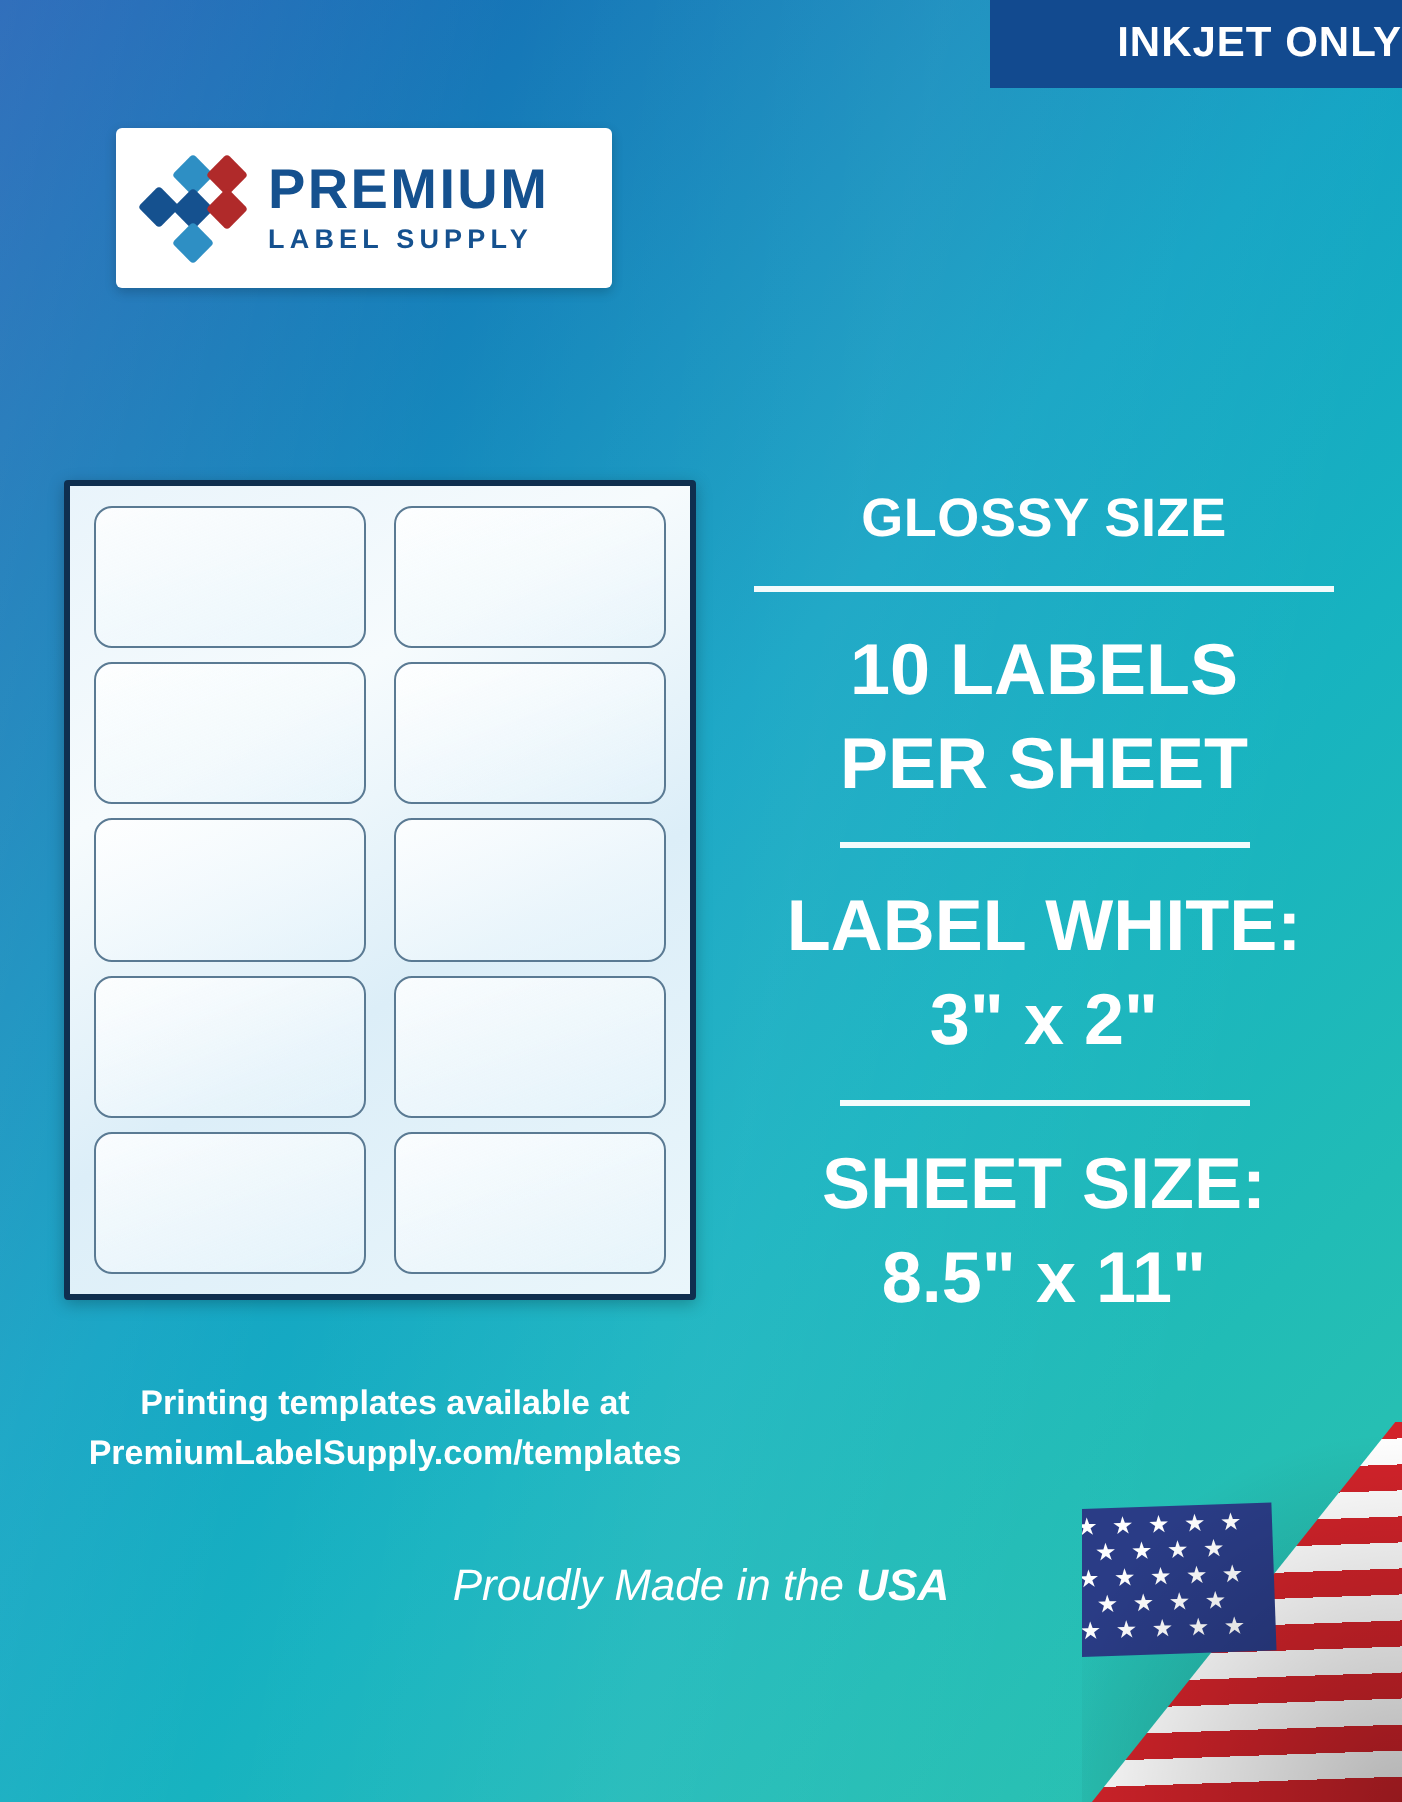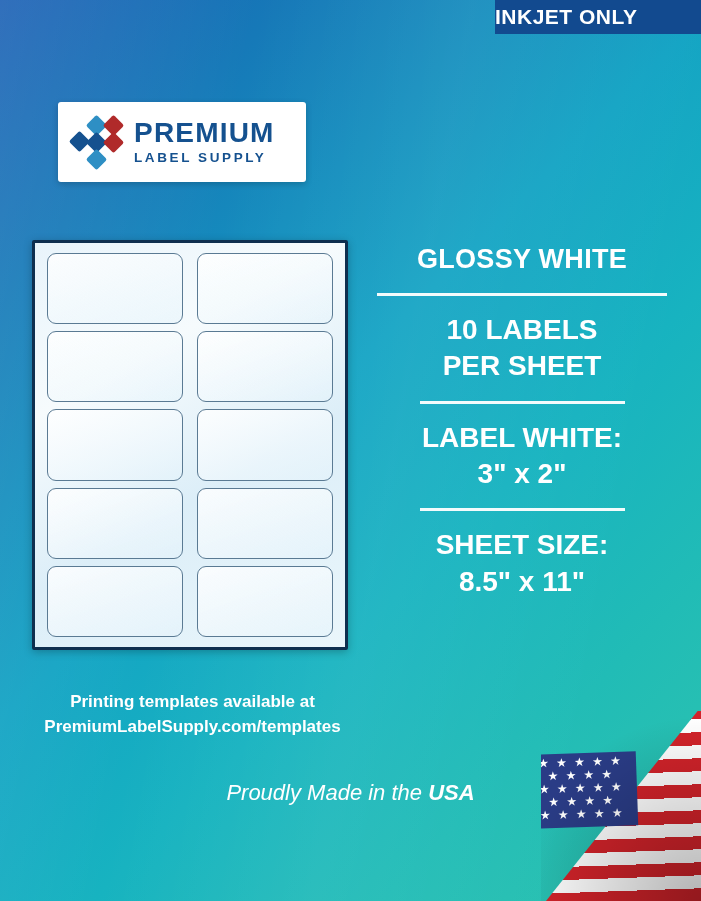--- a/index.html
+++ b/index.html
@@ -23,25 +23,25 @@
     inset: 0;
     background: linear-gradient(100deg, rgba(255,255,255,0.10) 0%, rgba(255,255,255,0.00) 30%, rgba(255,255,255,0.06) 55%, rgba(255,255,255,0.00) 85%);
     pointer-events: none;
   }
   
   .inkjet-banner {
     position: absolute;
     top: 0;
     right: 0;
     width: 206px;
-    height: 34px;
+    height: 44px;
     background: #124a8f;
     display: flex;
     align-items: center;
-    justify-content: flex-start;
+    justify-content: flex-end;
   }
   .inkjet-banner .txt {
     color: #ffffff;
     font-weight: bold;
     font-size: 21px;
     letter-spacing: 0.5px;
   }
   
   .logo-box {
     position: absolute;
@@ -49,21 +49,20 @@
     top: 64px;
     width: 248px;
     height: 80px;
     background: #ffffff;
     border-radius: 3px;
     box-shadow: 0 2px 6px rgba(0,0,0,0.20);
     display: flex;
     align-items: center;
     padding-left: 14px;
     box-sizing: border-box;
-    margin-top: 38px;
   }
   .logo-mark {
     width: 52px;
     height: 52px;
     position: relative;
     flex: none;
     margin-right: 10px;
   }
   .dm {
     position: absolute;
@@ -147,21 +146,21 @@
   }
   .divider {
     height: 3px;
     background: #ffffff;
     margin: 16px auto;
     width: 290px;
     opacity: 0.95;
   }
   .divider.short { width: 205px; }
   .spec-line {
-    font-size: 28px;
+    font-size: 36px;
     font-weight: bold;
     line-height: 1.3;
   }
   
   .usa-line {
     position: absolute;
     left: 0;
     top: 780px;
     width: 701px;
     text-align: center;
@@ -261,21 +260,21 @@
       <div class="label-cell"></div>
     </div>
   </div>
 
   <div class="templates-note">
     <div>Printing templates available at</div>
     <div>PremiumLabelSupply.com/templates</div>
   </div>
 
   <div class="specs">
-    <div class="spec-title">GLOSSY WHITE</div>
+    <div class="spec-title">GLOSSY SIZE</div>
     <div class="divider"></div>
     <div class="spec-line">10 LABELS</div>
     <div class="spec-line">PER SHEET</div>
     <div class="divider short"></div>
     <div class="spec-line">LABEL WHITE:</div>
     <div class="spec-line">3" x 2"</div>
     <div class="divider short"></div>
     <div class="spec-line">SHEET SIZE:</div>
     <div class="spec-line">8.5" x 11"</div>
   </div>

